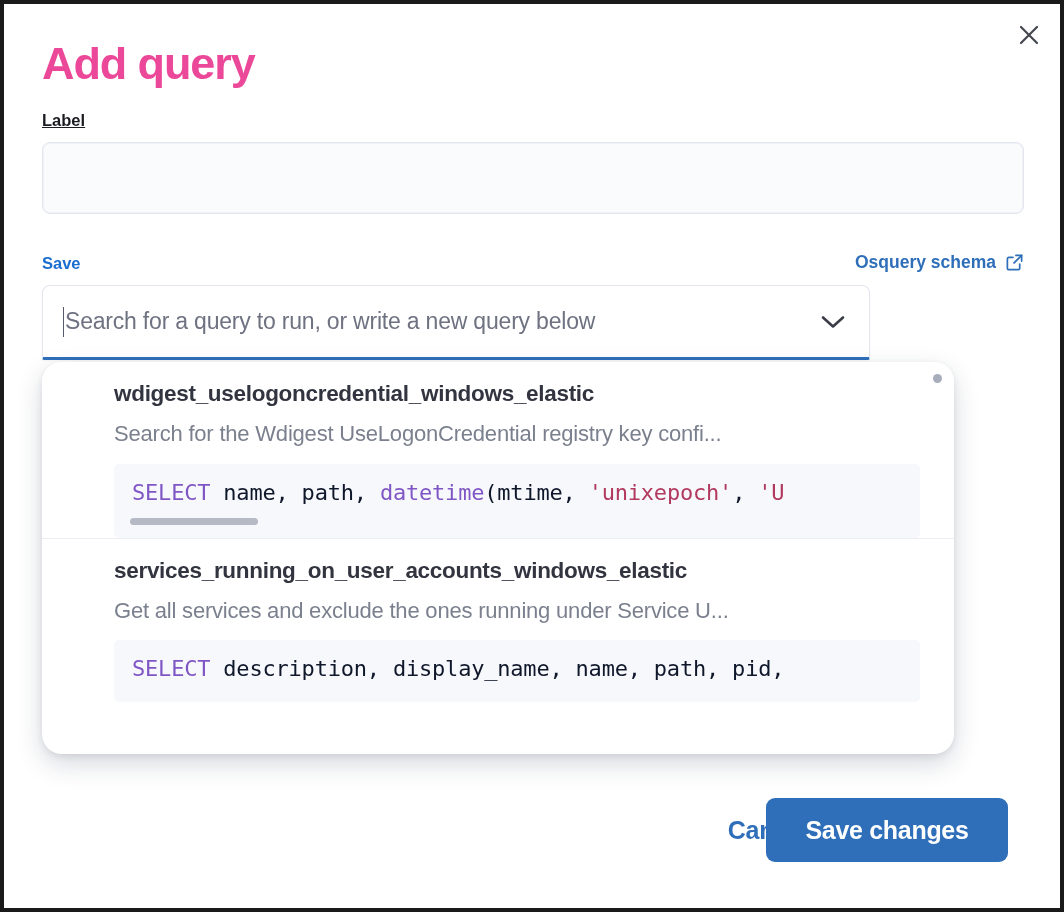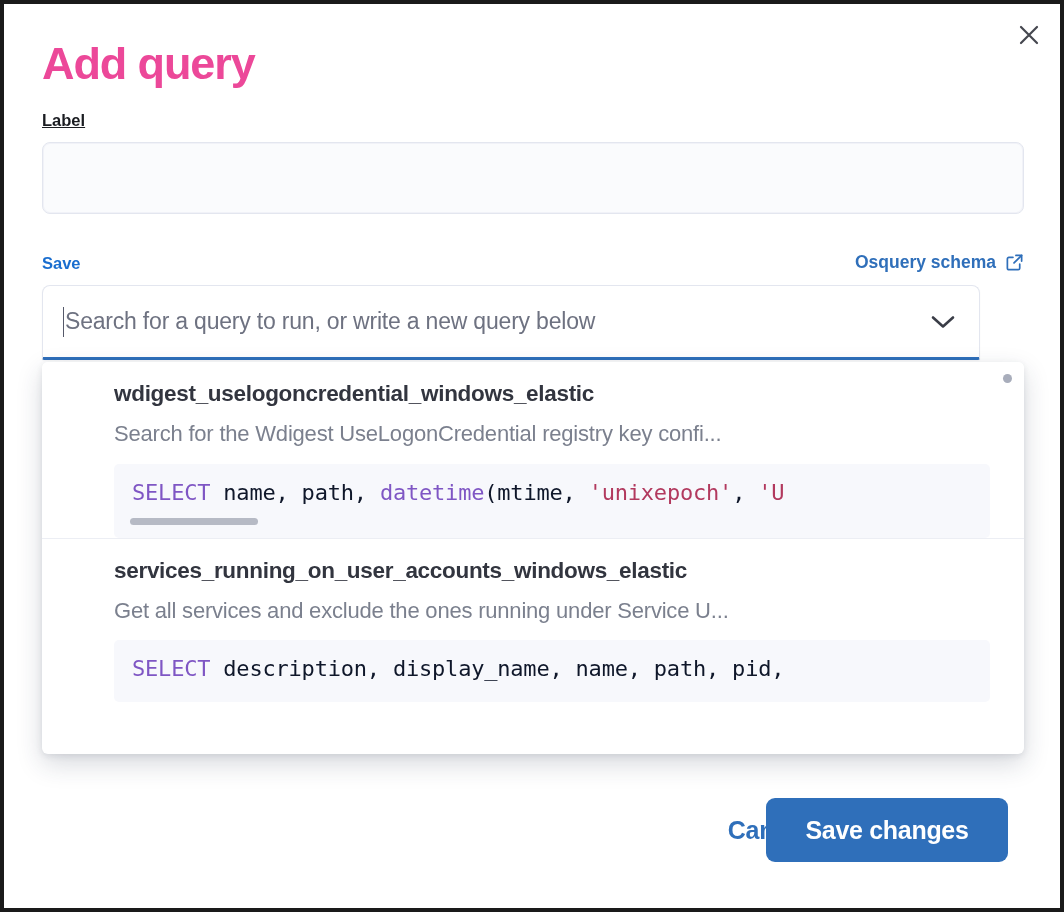--- a/index.html
+++ b/index.html
@@ -100,21 +100,21 @@
   .schema-link svg { display: block; }
 
   
   .combo-wrap {
     position: relative;
     width: 982px;
     margin-top: 12px;
   }
   .combo-box {
     position: relative;
-    width: 938px;
+    width: 828px;
     height: 75px;
     background: #ffffff;
     border: 1px solid #e3e6ef;
     border-bottom: 3px solid #2f6fba;
     border-radius: 8px 8px 2px 2px;
     display: flex;
     align-items: center;
     padding: 0 20px;
     box-shadow: 0 1px 2px rgba(20,30,60,0.04);
   }
@@ -140,24 +140,24 @@
     transform: translateY(-50%);
     cursor: pointer;
   }
   .chevron svg { display: block; }
 
   
   .dropdown {
     position: absolute;
     left: 0;
     top: 77px;
-    width: 982px;
+    width: 912px;
     height: 392px;
     background: #ffffff;
-    border-radius: 6px;
+    border-radius: 20px;
     box-shadow: 0 10px 26px rgba(35,45,70,0.18), 0 2px 6px rgba(35,45,70,0.10);
     overflow: hidden;
     z-index: 30;
   }
   .dd-scroll-dot {
     position: absolute;
     right: 12px;
     top: 12px;
     width: 9px; height: 9px;
     border-radius: 50%;

